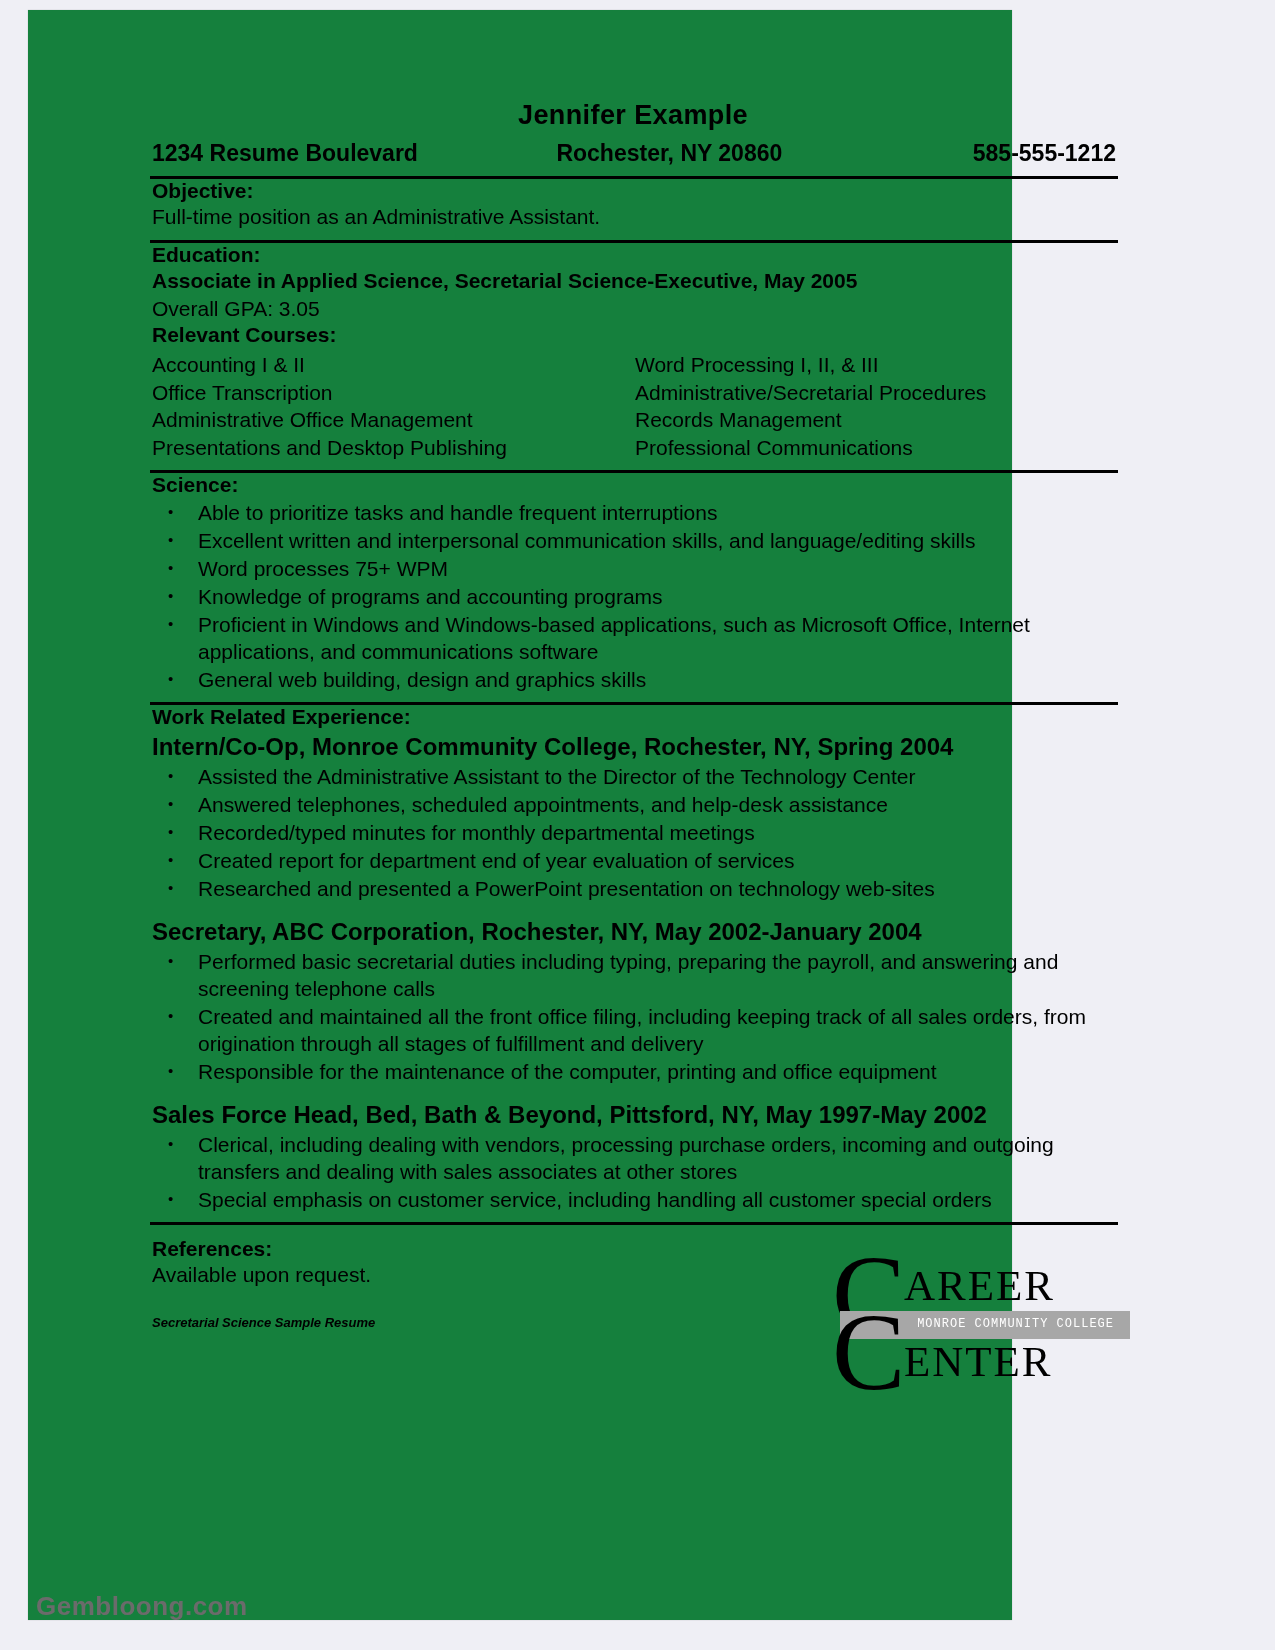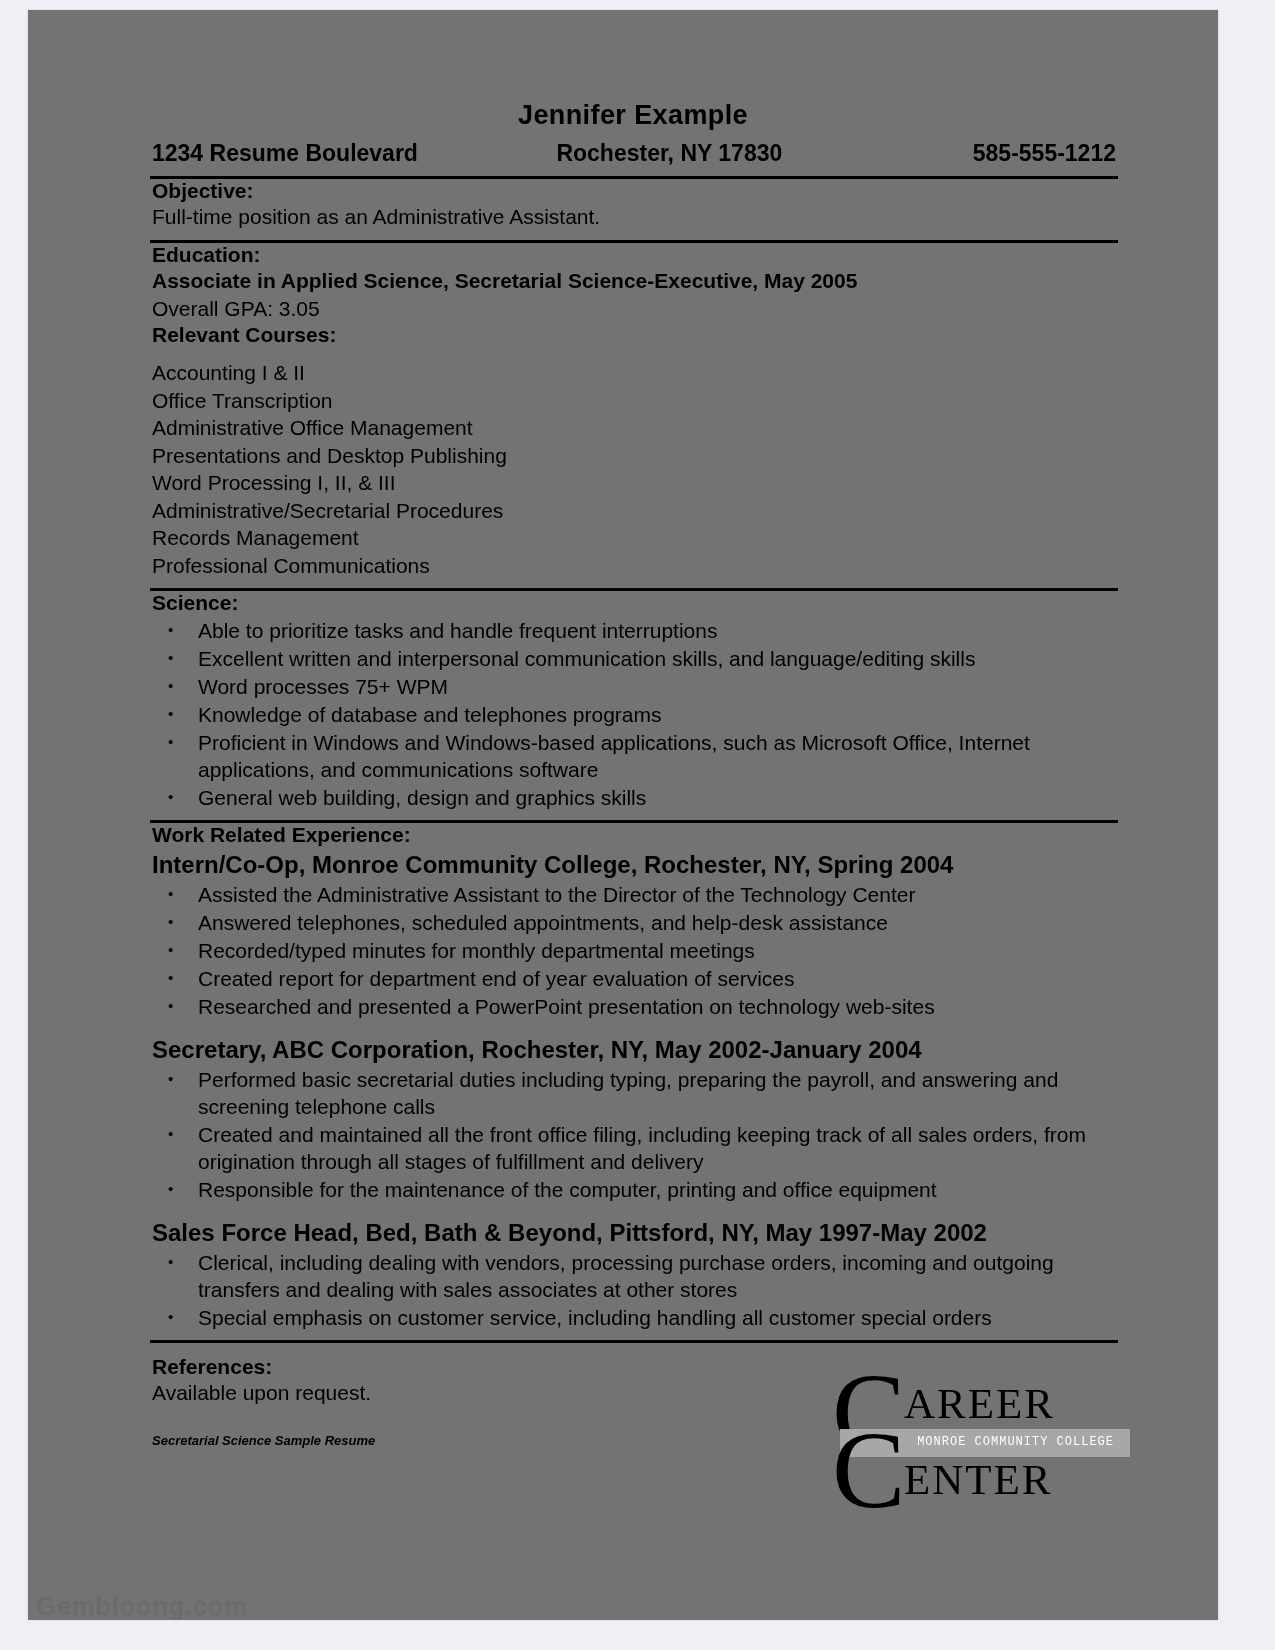--- a/index.html
+++ b/index.html
@@ -11,23 +11,23 @@
     width: 1275px;
     height: 1650px;
     font-family: "Liberation Sans", sans-serif;
     position: relative;
     overflow: hidden;
   }
   .page {
     position: absolute;
     left: 28px;
     top: 10px;
-    width: 1190px;
+    width: 984px;
     height: 1610px;
-    background: #737373;
+    background: #15803d;
     box-shadow: 0 0 1px rgba(0,0,0,0.25);
   }
   .sheet {
     position: absolute;
     left: 100px;
     top: 90px;
     width: 990px;
   }
   
   .name {
@@ -62,22 +62,21 @@
     font-weight: bold;
   }
   .line {
     font-size: 21px;
     line-height: 28px;
   }
   .line.bold { font-weight: bold; }
 
   .courses {
     display: flex;
-    margin-top: 12px;
-    flex-direction: column;
+    margin-top: 4px;
   }
   .courses .col { width: 495px; }
   .courses .line { line-height: 27.5px; }
 
   ul.bullets {
     list-style: none;
     margin: 2px 0 0 0;
     padding: 0;
   }
   ul.bullets li {
@@ -176,21 +175,21 @@
 </style>
 </head>
 <body>
 
 <div class="page">
   <div class="sheet">
 
     <div class="name">Jennifer Example</div>
     <div class="contact-row">
       <span class="addr">1234 Resume Boulevard</span>
-      <span class="city">Rochester, NY 17830</span>
+      <span class="city">Rochester, NY 20860</span>
       <span class="phone">585-555-1212</span>
     </div>
     <div class="rule"></div>
 
     <div class="section">
       <div class="section-title">Objective:</div>
       <div class="line">Full-time position as an Administrative Assistant.</div>
     </div>
     <div class="rule"></div>
 
@@ -215,21 +214,21 @@
       </div>
     </div>
     <div class="rule"></div>
 
     <div class="section">
       <div class="section-title">Science:</div>
       <ul class="bullets">
         <li>Able to prioritize tasks and handle frequent interruptions</li>
         <li>Excellent written and interpersonal communication skills, and language/editing skills</li>
         <li>Word processes 75+ WPM</li>
-        <li>Knowledge of database and telephones programs</li>
+        <li>Knowledge of programs and accounting programs</li>
         <li>Proficient in Windows and Windows-based applications, such as Microsoft Office, Internet applications, and communications software</li>
         <li>General web building, design and graphics skills</li>
       </ul>
     </div>
     <div class="rule"></div>
 
     <div class="section">
       <div class="section-title">Work Related Experience:</div>
 
       <div class="job-title first">Intern/Co-Op, Monroe Community College, Rochester, NY, Spring 2004</div>

